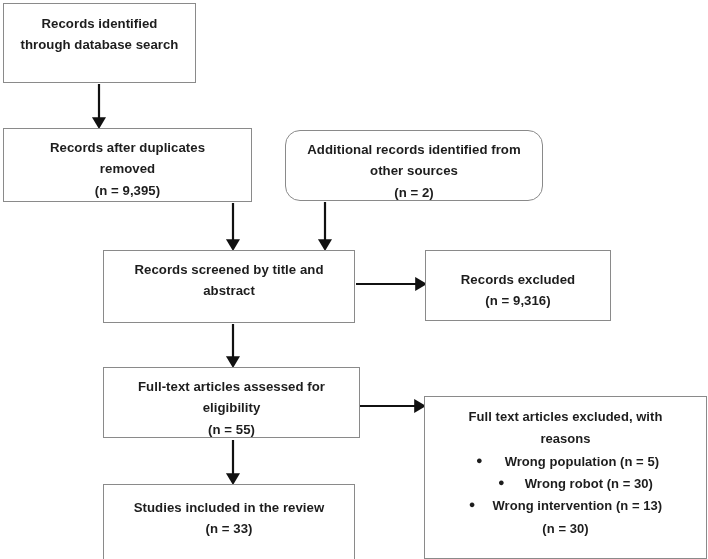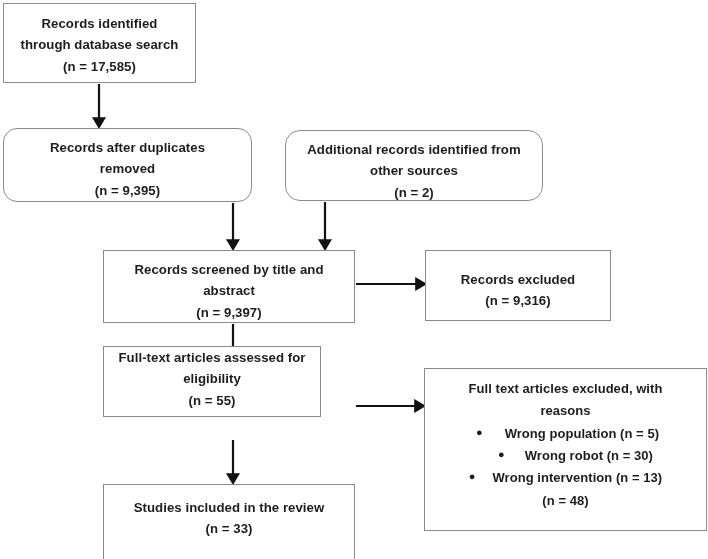--- a/index.html
+++ b/index.html
@@ -45,29 +45,29 @@
     font-weight: bold;
   }
   .node .line {
     display: block;
     width: 100%;
     white-space: nowrap;
   }
 
   
   #node-identified  { left: 3px;   top: 3px;   width: 193px; height: 80px;  padding-top: 9px; }
-  #node-duplicates  { left: 3px;   top: 128px; width: 249px; height: 74px;  padding-top: 8px; border-radius: 14px; }
+  #node-duplicates  { left: 3px;   top: 128px; width: 249px; height: 74px;  padding-top: 8px; }
   #node-additional  { left: 285px; top: 130px; width: 258px; height: 71px;  padding-top: 8px; border-radius: 15px; }
   #node-screened    { left: 103px; top: 250px; width: 252px; height: 73px;  padding-top: 8px; }
   #node-excluded    { left: 425px; top: 250px; width: 186px; height: 71px;  padding-top: 18px; }
-  #node-fulltext    { left: 103px; top: 346px; width: 218px; height: 71px;  }
+  #node-fulltext    { left: 103px; top: 367px; width: 257px; height: 71px;  padding-top: 8px; }
   #node-reasons     { left: 424px; top: 368px; width: 283px; height: 163px; padding-top: 9px; }
   #node-included    { left: 103px; top: 484px; width: 252px; height: 82px;  padding-top: 12px; }
 
-  #node-reasons { font-size: 13px; line-height: 1.72; }
+  #node-reasons { font-size: 13px; line-height: 1.72; margin-top: 28px; }
 
   .bullet-line {
     display: block;
     width: 100%;
     white-space: nowrap;
     text-align: center;
   }
   .bullet-line .bullet {
     display: inline-block;
     font-size: 11px;
@@ -106,39 +106,37 @@
     <line x1="233" y1="324" x2="233" y2="361" stroke="#111111" stroke-width="2.2" marker-end="url(#ah)"></line>
 
     <line x1="356" y1="406" x2="419" y2="406" stroke="#111111" stroke-width="2.2" marker-end="url(#ah)"></line>
 
     <line x1="233" y1="440" x2="233" y2="478" stroke="#111111" stroke-width="2.2" marker-end="url(#ah)"></line>
   </svg>
 
   <div class="node" id="node-identified">
     <span class="line">Records identified</span>
     <span class="line">through database search</span>
-    <span class="line">(n = 17,585)</span>
   </div>
 
   <div class="node" id="node-duplicates">
     <span class="line">Records after duplicates</span>
     <span class="line">removed</span>
     <span class="line">(n = 9,395)</span>
   </div>
 
   <div class="node" id="node-additional">
     <span class="line">Additional records identified from</span>
     <span class="line">other sources</span>
     <span class="line">(n = 2)</span>
   </div>
 
   <div class="node" id="node-screened">
     <span class="line">Records screened by title and</span>
     <span class="line">abstract</span>
-    <span class="line">(n = 9,397)</span>
   </div>
 
   <div class="node" id="node-excluded">
     <span class="line">Records excluded</span>
     <span class="line">(n = 9,316)</span>
   </div>
 
   <div class="node" id="node-fulltext">
     <span class="line">Full-text articles assessed for</span>
     <span class="line">eligibility</span>
@@ -154,21 +152,21 @@
     </span>
 
     <span class="bullet-line b2 bullet-indent-2">
       <span class="bullet">●</span><span class="bullet-gap"></span><span>Wrong robot (n = 30)</span>
     </span>
 
     <span class="bullet-line b3 bullet-indent-3">
       <span class="bullet">●</span><span class="bullet-gap"></span><span>Wrong intervention (n = 13)</span>
     </span>
 
-    <span class="line">(n = 48)</span>
+    <span class="line">(n = 30)</span>
   </div>
 
   <div class="node" id="node-included">
     <span class="line">Studies included in the review</span>
     <span class="line">(n = 33)</span>
   </div>
 
 </div>
 
 </body></html>

